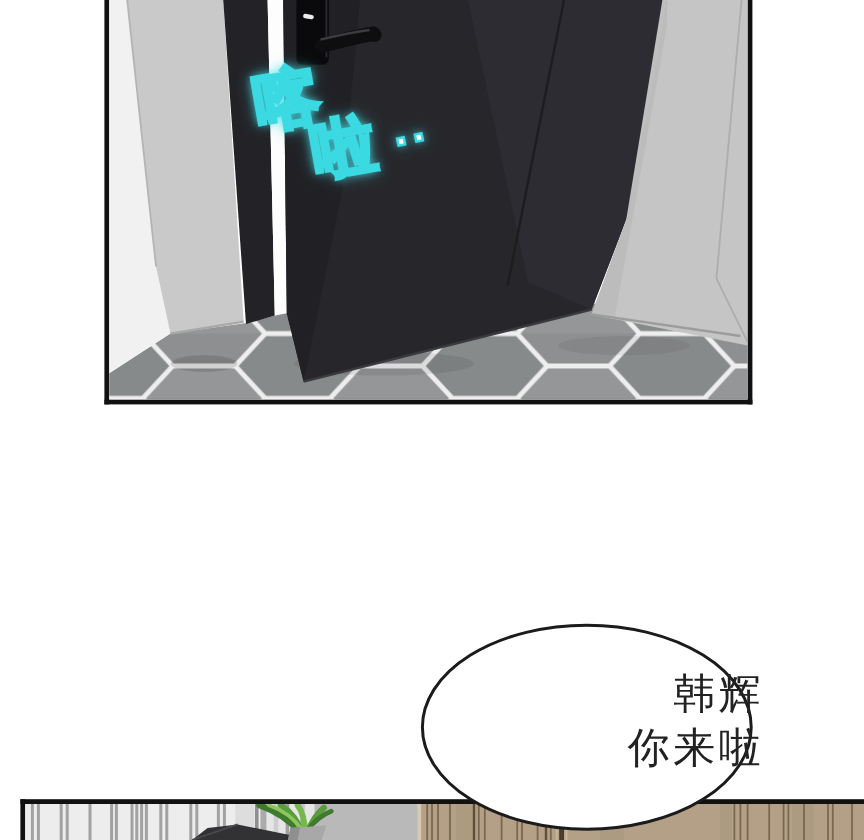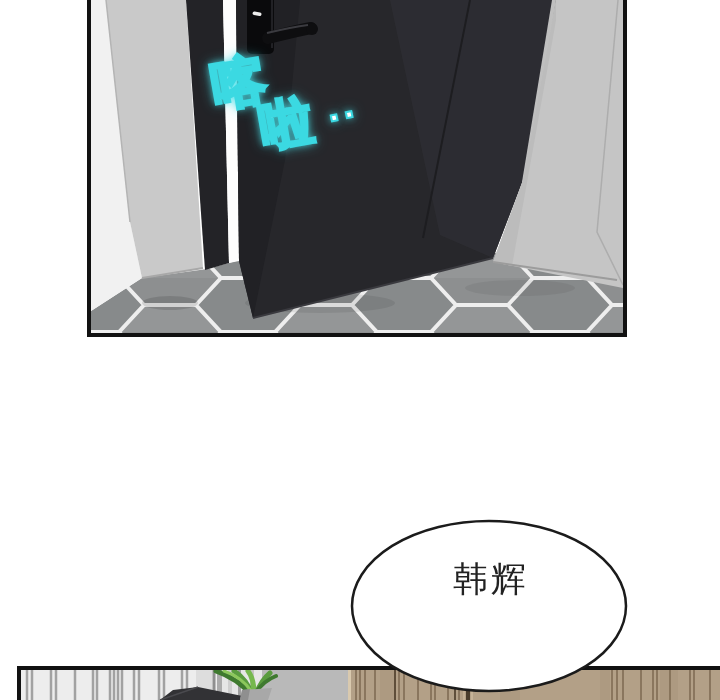--- a/index.html
+++ b/index.html
@@ -17,21 +17,21 @@
   .sfx{position:absolute;font-family:"DejaVu Sans",sans-serif;font-weight:800;
        color:#fff;-webkit-text-stroke:3px #3bd9e2;z-index:5;line-height:1;
        text-shadow:0 0 2px #3bd9e2,0 0 7px #49e0e8,0 0 13px rgba(73,224,232,.8);}
   .sfx-1{left:212px;top:56px;font-size:54px;transform:rotate(-10deg);}
   .sfx-2{left:260px;top:97px;font-size:53px;transform:rotate(-10deg);}
   .sfx-dots{left:328px;top:100px;font-size:32px;letter-spacing:3px;
             transform:rotate(-12deg);-webkit-text-stroke:2px #3bd9e2;}
   
   .bubble{position:absolute;left:345px;top:516px;width:292px;height:184px;z-index:30;}
   .bubble svg{display:block;width:292px;height:184px;}
-  .bubble-text{position:absolute;left:0;top:40px;width:100%;text-align:center;
+  .bubble-text{position:absolute;left:0;top:40px;width:100%;text-align:right;
                color:#222;font-size:35px;line-height:45px;font-weight:500;
                letter-spacing:3px;}
 </style>
 </head>
 <body>
 
 <div class="canvas">
 
   <section class="panel panel-top">
     <svg viewBox="91 0 532 333">
@@ -197,16 +197,17 @@
       </g>
     </svg>
   </section>
 
   <div class="bubble">
     <svg viewBox="345 516 292 184">
       <ellipse cx="489" cy="606" rx="137" ry="85" fill="#ffffff" stroke="#1b1b1b" stroke-width="2.5"></ellipse>
     </svg>
     <div class="bubble-text">
       <div>韩辉</div>
+      <div>你来啦</div>
     </div>
   </div>
 
 </div>
 
 </body></html>

